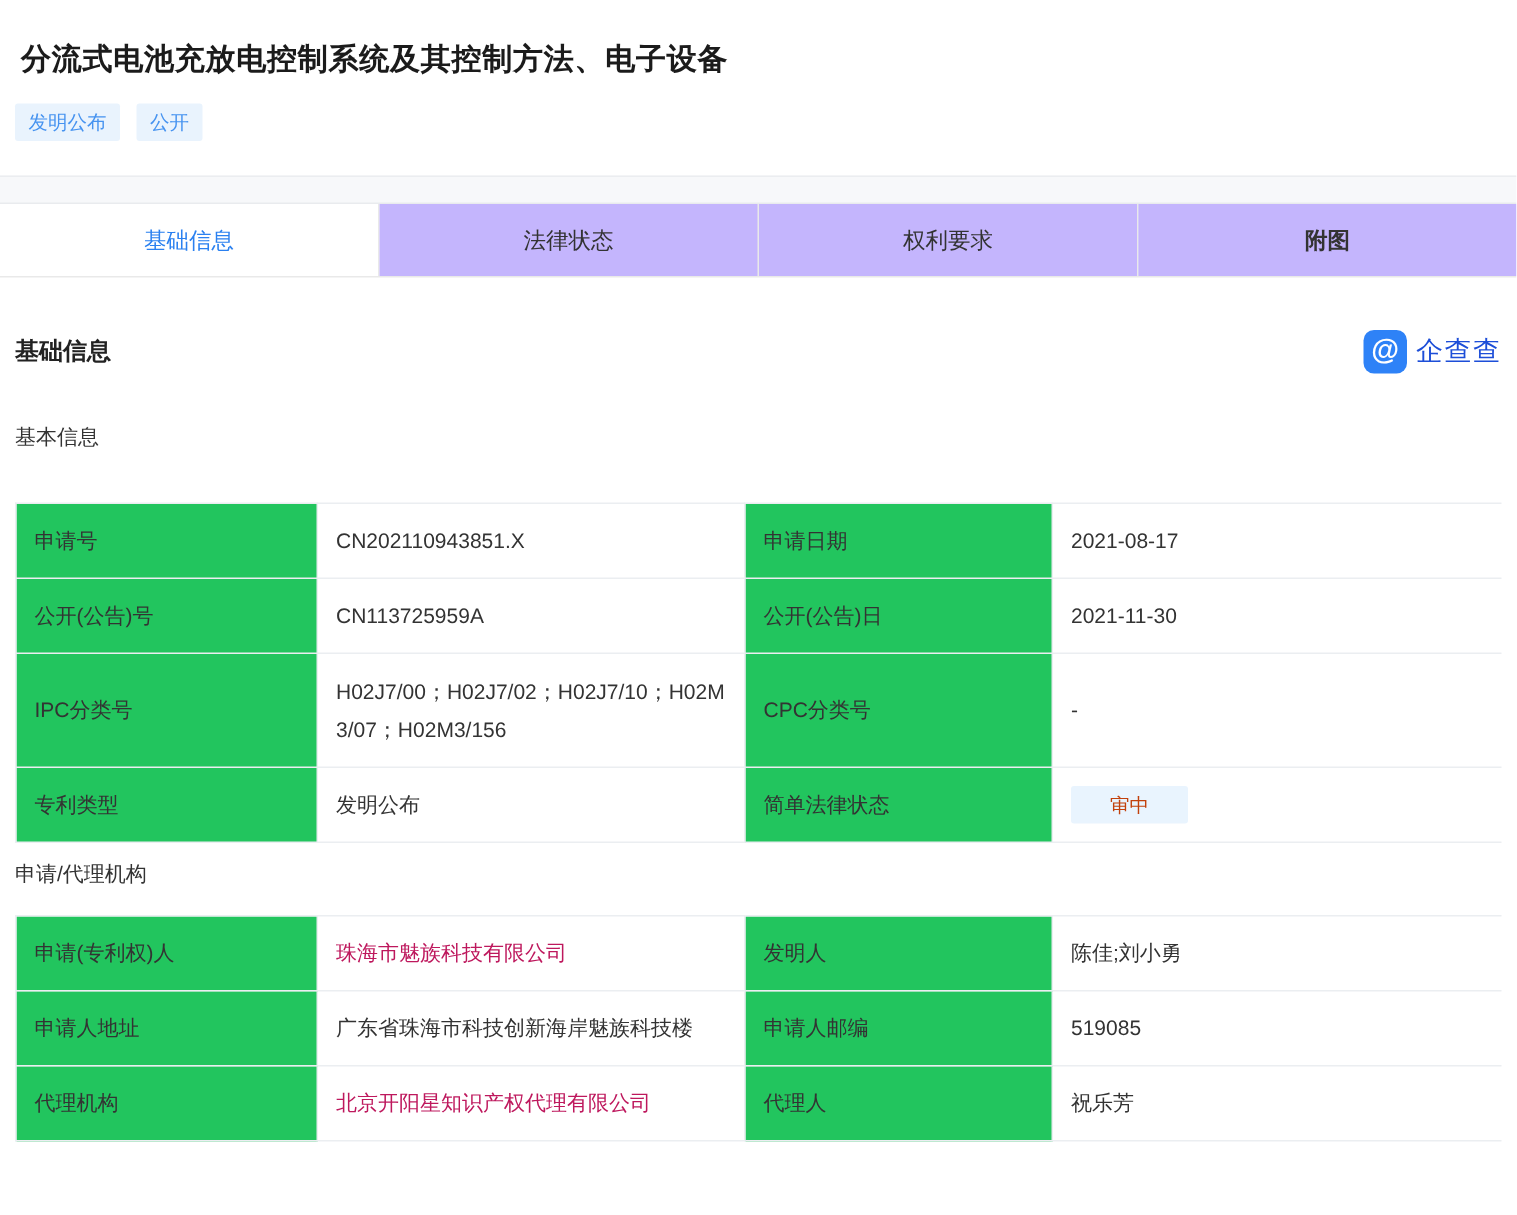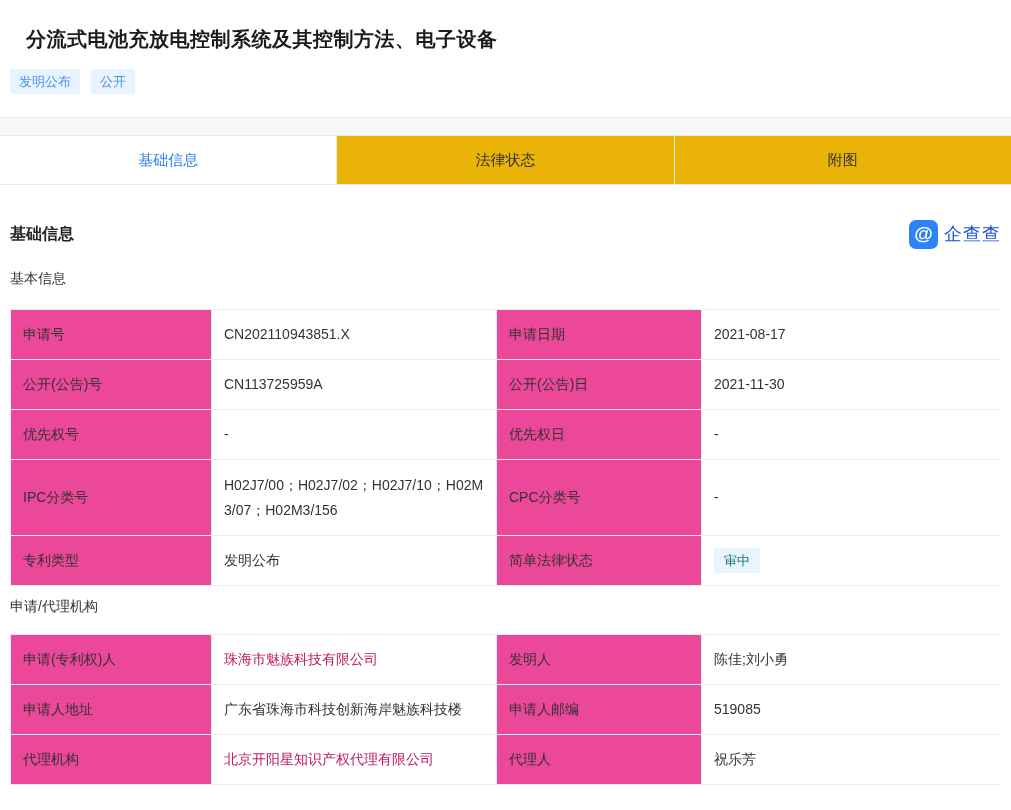--- a/index.html
+++ b/index.html
@@ -5,92 +5,93 @@
   * { box-sizing: border-box; }
   html,body { margin:0; padding:0; }
   body {
     width:1011px; height:810px; overflow:hidden;
     background:#ffffff; color:#333333;
     font-family:"Liberation Sans","DejaVu Sans",sans-serif;
     font-size:14px;
   }
   .header { padding:0 10px; }
   .page-title {
-    margin:26px 16px 16px; font-size:20px; font-weight:bold; color:#1b1b1b;
+    margin:26px 4px 16px; font-size:20px; font-weight:bold; color:#1b1b1b;
     letter-spacing:0.5px;
   }
   .tags { display:flex; gap:11px; margin:0 0 23px; }
   .tag {
     display:inline-block; background:#e9f3fd; color:#4693f0;
     font-size:13px; line-height:17px; padding:4px 9px; border-radius:2px;
   }
   .divider-band {
     height:19px; background:#f7f8fa;
     border-top:1px solid #ebedf0; border-bottom:1px solid #e9ebee;
   }
   .tabs { display:flex; height:49px; border-bottom:1px solid #e9e9e9; }
   .tab {
     flex:1; display:flex; align-items:center; justify-content:center;
-    background:#eab308; border-right:1px solid #e9e9e9;
+    background:#c4b5fd; border-right:1px solid #e9e9e9;
     font-size:15px; color:#333; cursor:pointer;
   }
-  .tab:last-child { border-right:none; }
+  .tab:last-child { border-right:none;font-weight:bold; }
   .tab.active { background:#ffffff; color:#2a80f0; }
   .content { padding:0 10px; }
   .section-header {
     margin-top:34px; height:30px;
     display:flex; align-items:center; justify-content:space-between;
   }
   .section-title { font-size:16px; font-weight:bold; color:#222; }
   .logo { display:flex; align-items:center; gap:6px; }
   .logo-mark {
     width:29px; height:29px; background:#2e82f7; border-radius:7px;
     color:#ffffff; font-size:19px; font-weight:bold;
     display:flex; align-items:center; justify-content:center;
   }
   .logo-text { font-size:18px; color:#1d4ed8; letter-spacing:1px; }
-  .sub-heading { font-size:14px; color:#333; margin:21px 0; }
+  .sub-heading { font-size:14px; color:#333; margin:34px 0; }
   .sub-heading.second { margin:12px 0 18px; }
   table.info-table {
     width:100%; border-collapse:collapse; table-layout:fixed;
   }
   table.info-table td {
     border:1px solid #ebeef1; padding:5px 12px;
     font-size:14px; color:#333; line-height:25px;
     vertical-align:middle; word-break:break-all;
   }
   table.info-table td:last-child { border-right:none; }
   table.info-table tr { height:50px; }
   table.info-table tr.tall { height:76px; }
-  td.label { background:#ec4899; }
+  td.label { background:#22c55e; }
   td.value { background:#ffffff; }
   a.cell-link { color:#be185d; text-decoration:none; cursor:pointer; }
   .badge {
-    display:inline-block; background:#e9f4fe; color:#0f766e;
-    font-size:13px; line-height:17px; padding:4px 10px; border-radius:2px;
+    display:inline-block; background:#e9f4fe; color:#c2410c;
+    font-size:13px; line-height:17px; padding:4px 26px; border-radius:2px;
   }
 </style>
 </head>
 <body>
 
 <div class="page">
 
   <div class="header">
     <h1 class="page-title">分流式电池充放电控制系统及其控制方法、电子设备</h1>
     <div class="tags">
       <span class="tag">发明公布</span>
       <span class="tag">公开</span>
     </div>
   </div>
 
   <div class="divider-band"></div>
 
   <div class="tabs">
     <div class="tab active">基础信息</div>
     <div class="tab">法律状态</div>
+    <div class="tab">权利要求</div>
     <div class="tab">附图</div>
   </div>
 
   <div class="content">
 
     <div class="section-header">
       <div class="section-title">基础信息</div>
       <div class="logo">
         <span class="logo-mark">@</span>
         <span class="logo-text">企查查</span>
@@ -111,26 +112,20 @@
           <td class="label">申请号</td>
           <td class="value">CN202110943851.X</td>
           <td class="label">申请日期</td>
           <td class="value">2021-08-17</td>
         </tr>
         <tr>
           <td class="label">公开(公告)号</td>
           <td class="value">CN113725959A</td>
           <td class="label">公开(公告)日</td>
           <td class="value">2021-11-30</td>
-        </tr>
-        <tr>
-          <td class="label">优先权号</td>
-          <td class="value">-</td>
-          <td class="label">优先权日</td>
-          <td class="value">-</td>
         </tr>
         <tr class="tall">
           <td class="label">IPC分类号</td>
           <td class="value">H02J7/00；H02J7/02；H02J7/10；H02M3/07；H02M3/156</td>
           <td class="label">CPC分类号</td>
           <td class="value">-</td>
         </tr>
         <tr>
           <td class="label">专利类型</td>
           <td class="value">发明公布</td>

